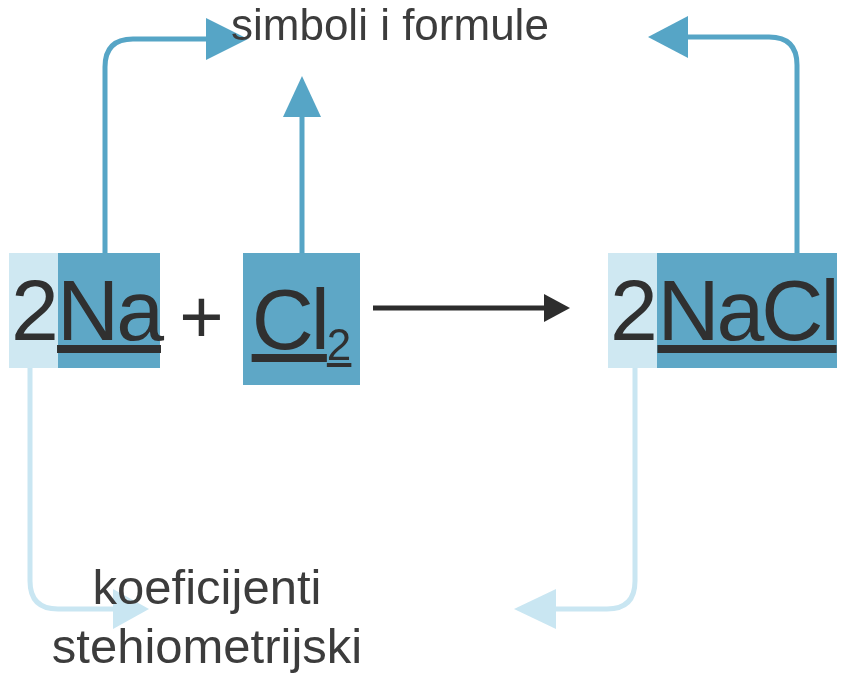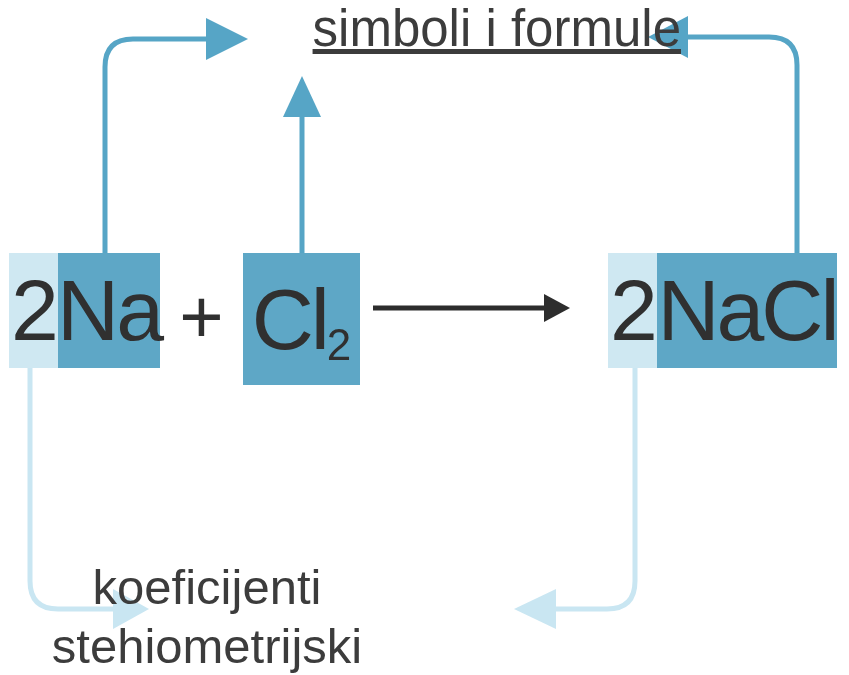--- a/index.html
+++ b/index.html
@@ -33,21 +33,21 @@
     top: 253px;
     height: 115px;
     display: flex;
     align-items: center;
     justify-content: center;
     font-size: 86px;
     letter-spacing: -3px;
     color: var(--equation-text, #303030);
     white-space: nowrap;
   }
-  .box-dark  { background: var(--dark-box, #5ea7c6); }
+  .box-dark  { background: var(--dark-box, #5ea7c6); text-decoration: underline; }
   .box-light { background: var(--light-box, #cfe8f2); }
 
   #plus-sign {
     position: absolute;
     left: 160px; top: 253px;
     width: 83px; height: 115px;
     display: flex;
     align-items: center;
     justify-content: center;
     padding-top: 12px;
@@ -57,25 +57,24 @@
   }
   .sub {
     font-size: 44px;
     letter-spacing: 0;
     transform: translateY(26px);
   }
   #top-label {
     position: absolute;
     left: 231px; top: 0px;
     width: 450px;
-    text-align: right;
-    font-size: 51px;
+    text-align: left;
+    font-size: 44px;
     color: var(--label-text, #3c3c3c);
     line-height: 1.15;
-    text-decoration: underline;
   }
   #bottom-label {
     position: absolute;
     left: 32px; top: 558px;
     width: 350px;
     text-align: center;
     font-size: 49px;
     color: var(--label-text, #3c3c3c);
     line-height: 1.2;
   }

